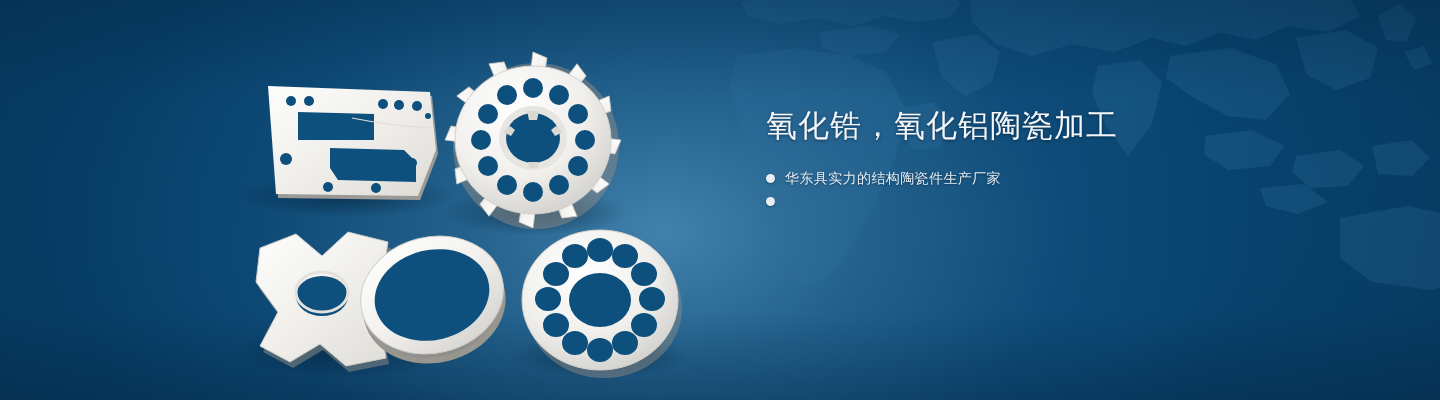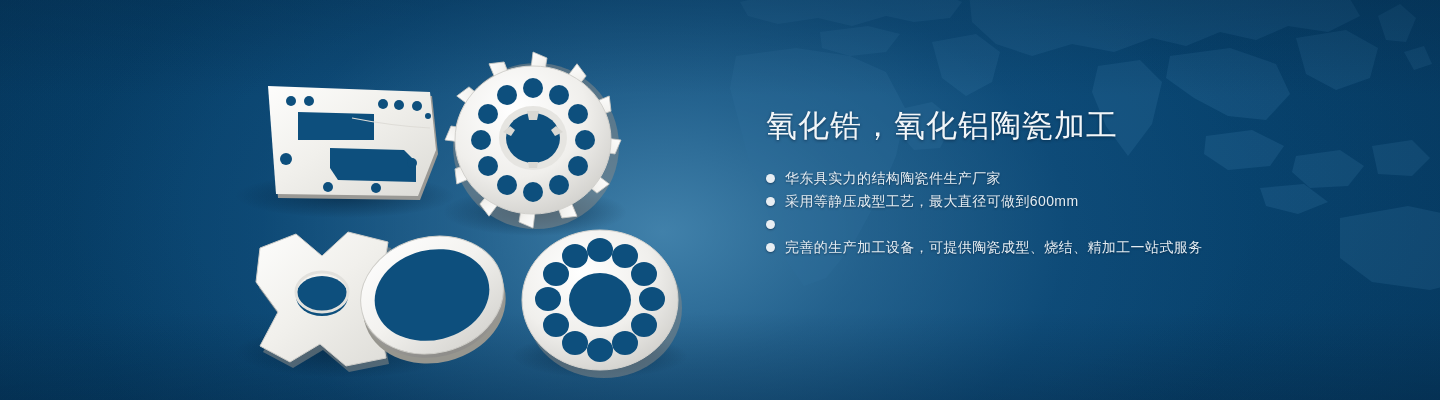--- a/index.html
+++ b/index.html
@@ -290,25 +290,17 @@
 
   <div class="copy">
     <div class="headline">氧化锆，氧化铝陶瓷加工</div>
     <ul class="bullets">
       <li class="bullet">
         <span class="dot"></span>
         <span class="bullet-text">华东具实力的结构陶瓷件生产厂家</span>
       </li>
       <li class="bullet">
         <span class="dot"></span>
-        <span class="bullet-text">采用等静压成型工艺，最大直径可做到600mm</span>
-      </li>
-      <li class="bullet">
-        <span class="dot"></span>
-      </li>
-      <li class="bullet">
-        <span class="dot"></span>
-        <span class="bullet-text">完善的生产加工设备，可提供陶瓷成型、烧结、精加工一站式服务</span>
       </li>
     </ul>
   </div>
 
 </div>
 
 </body></html>

